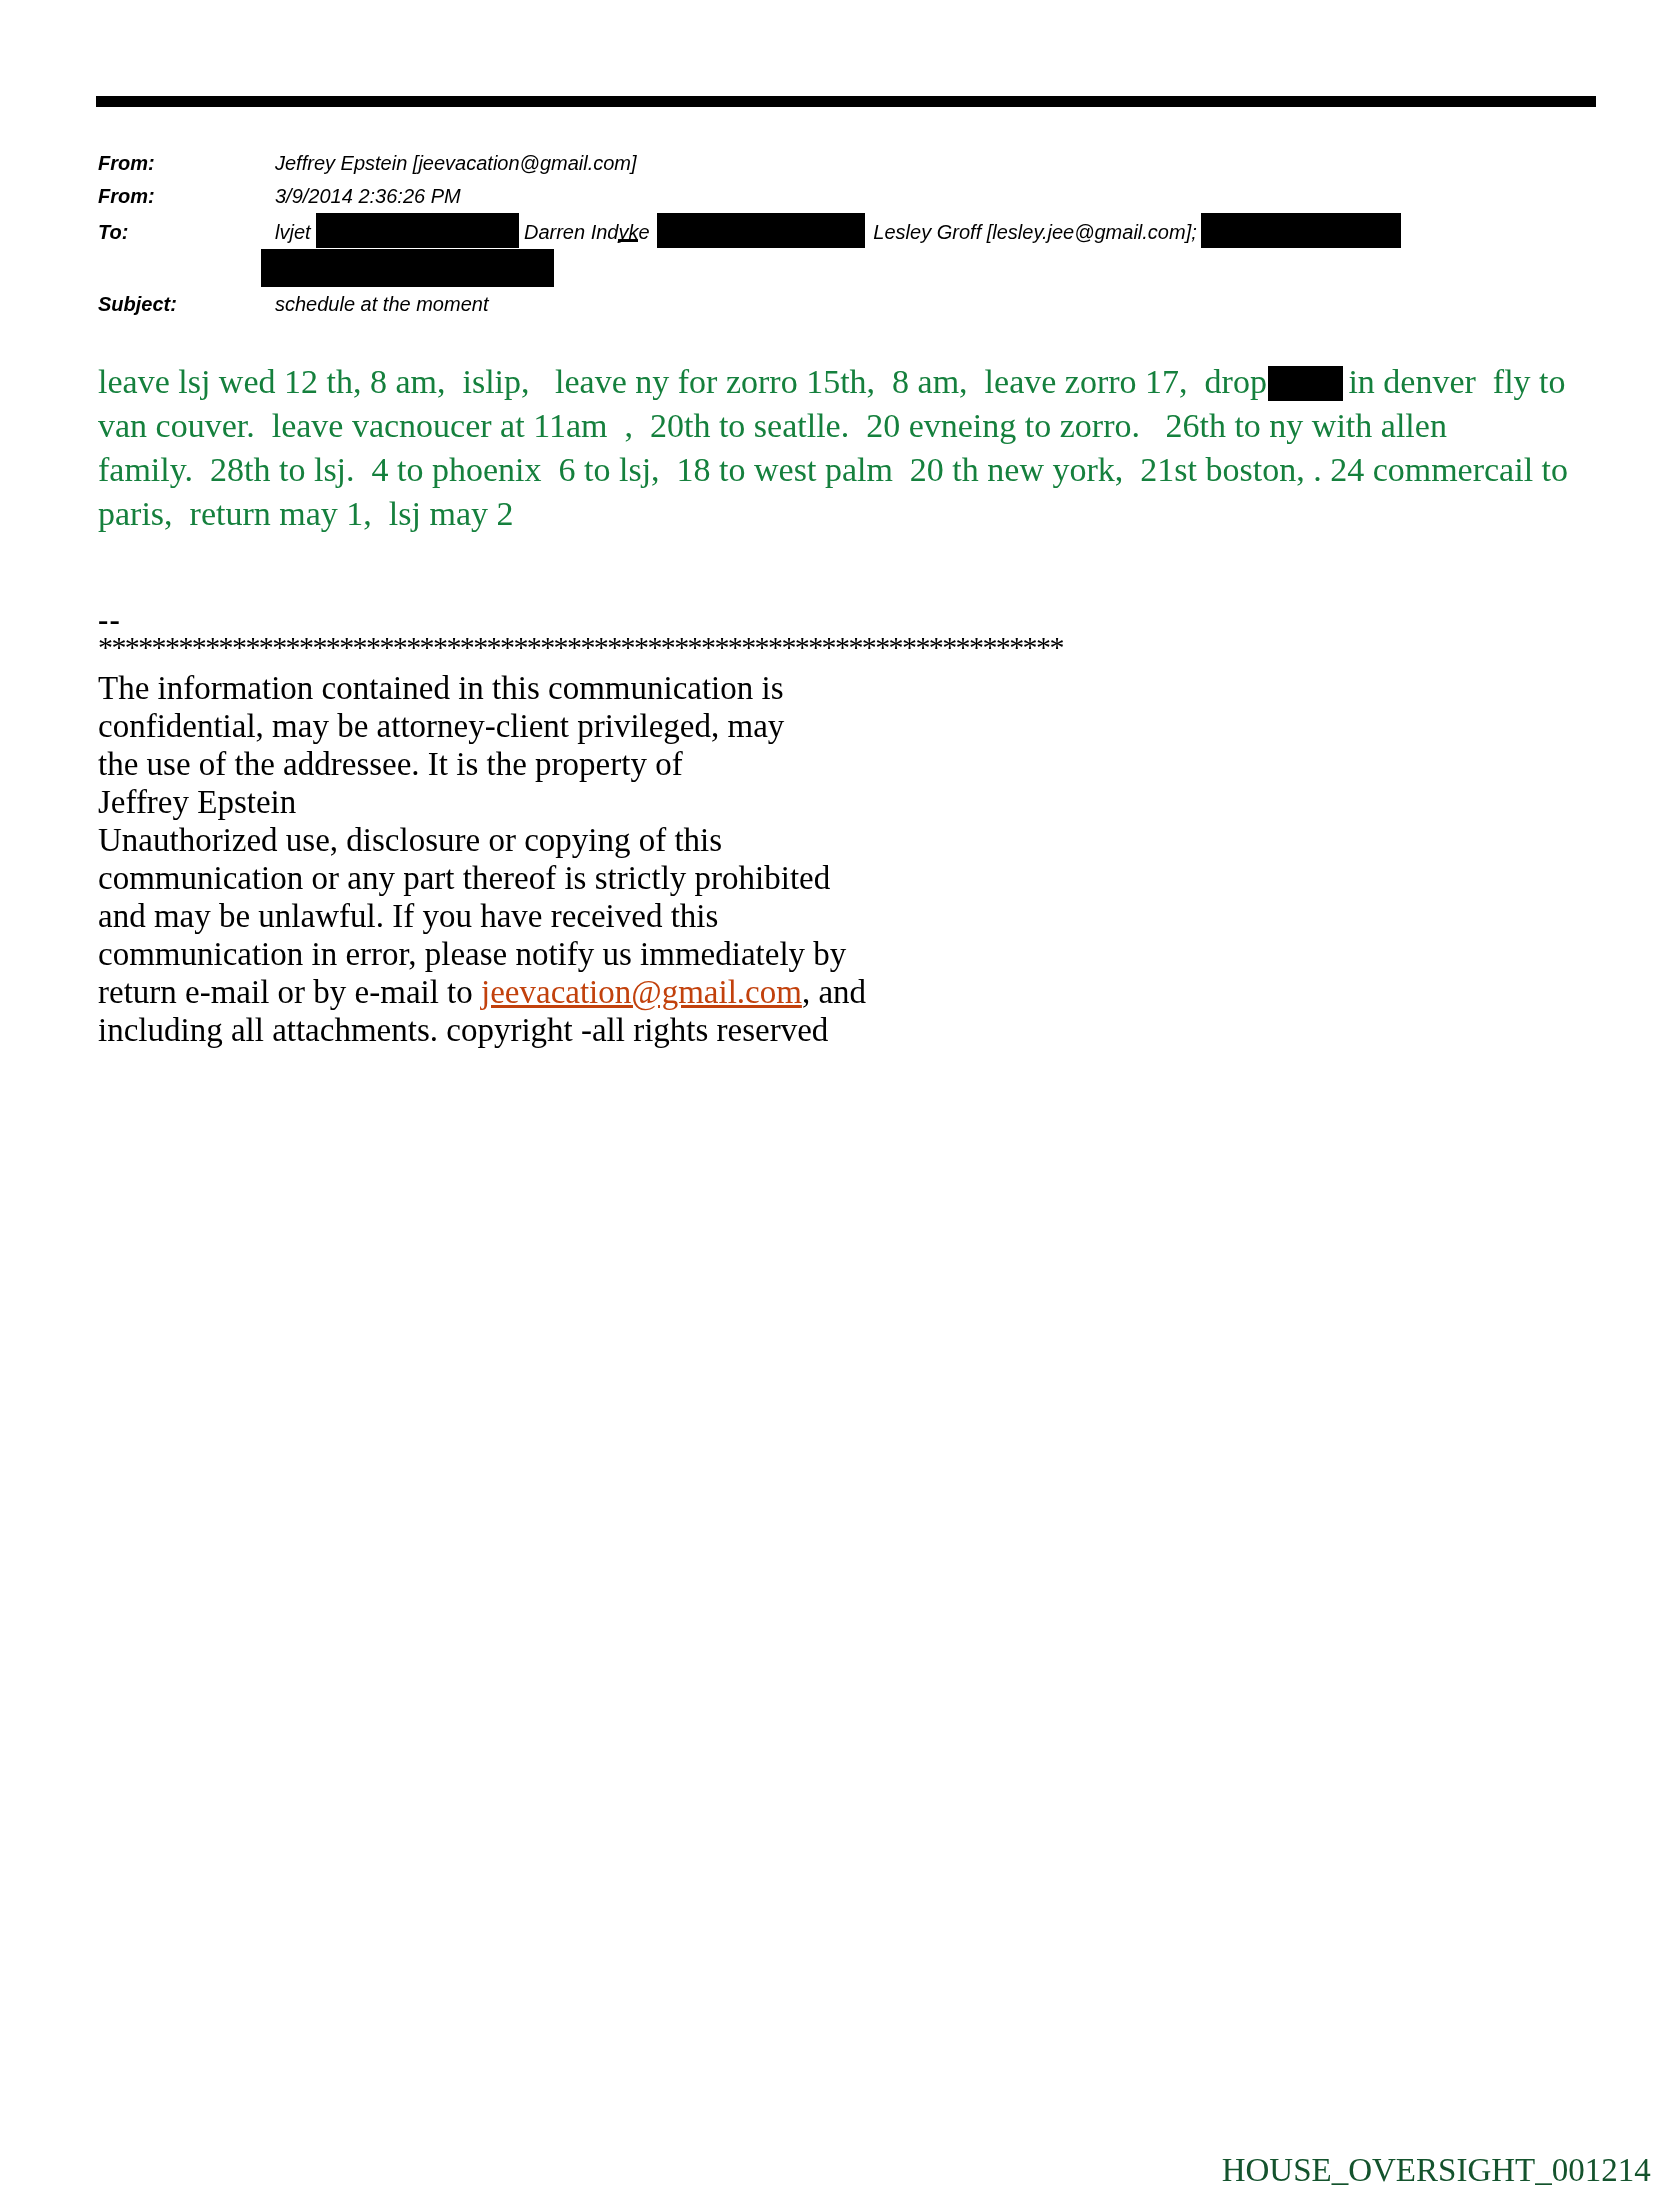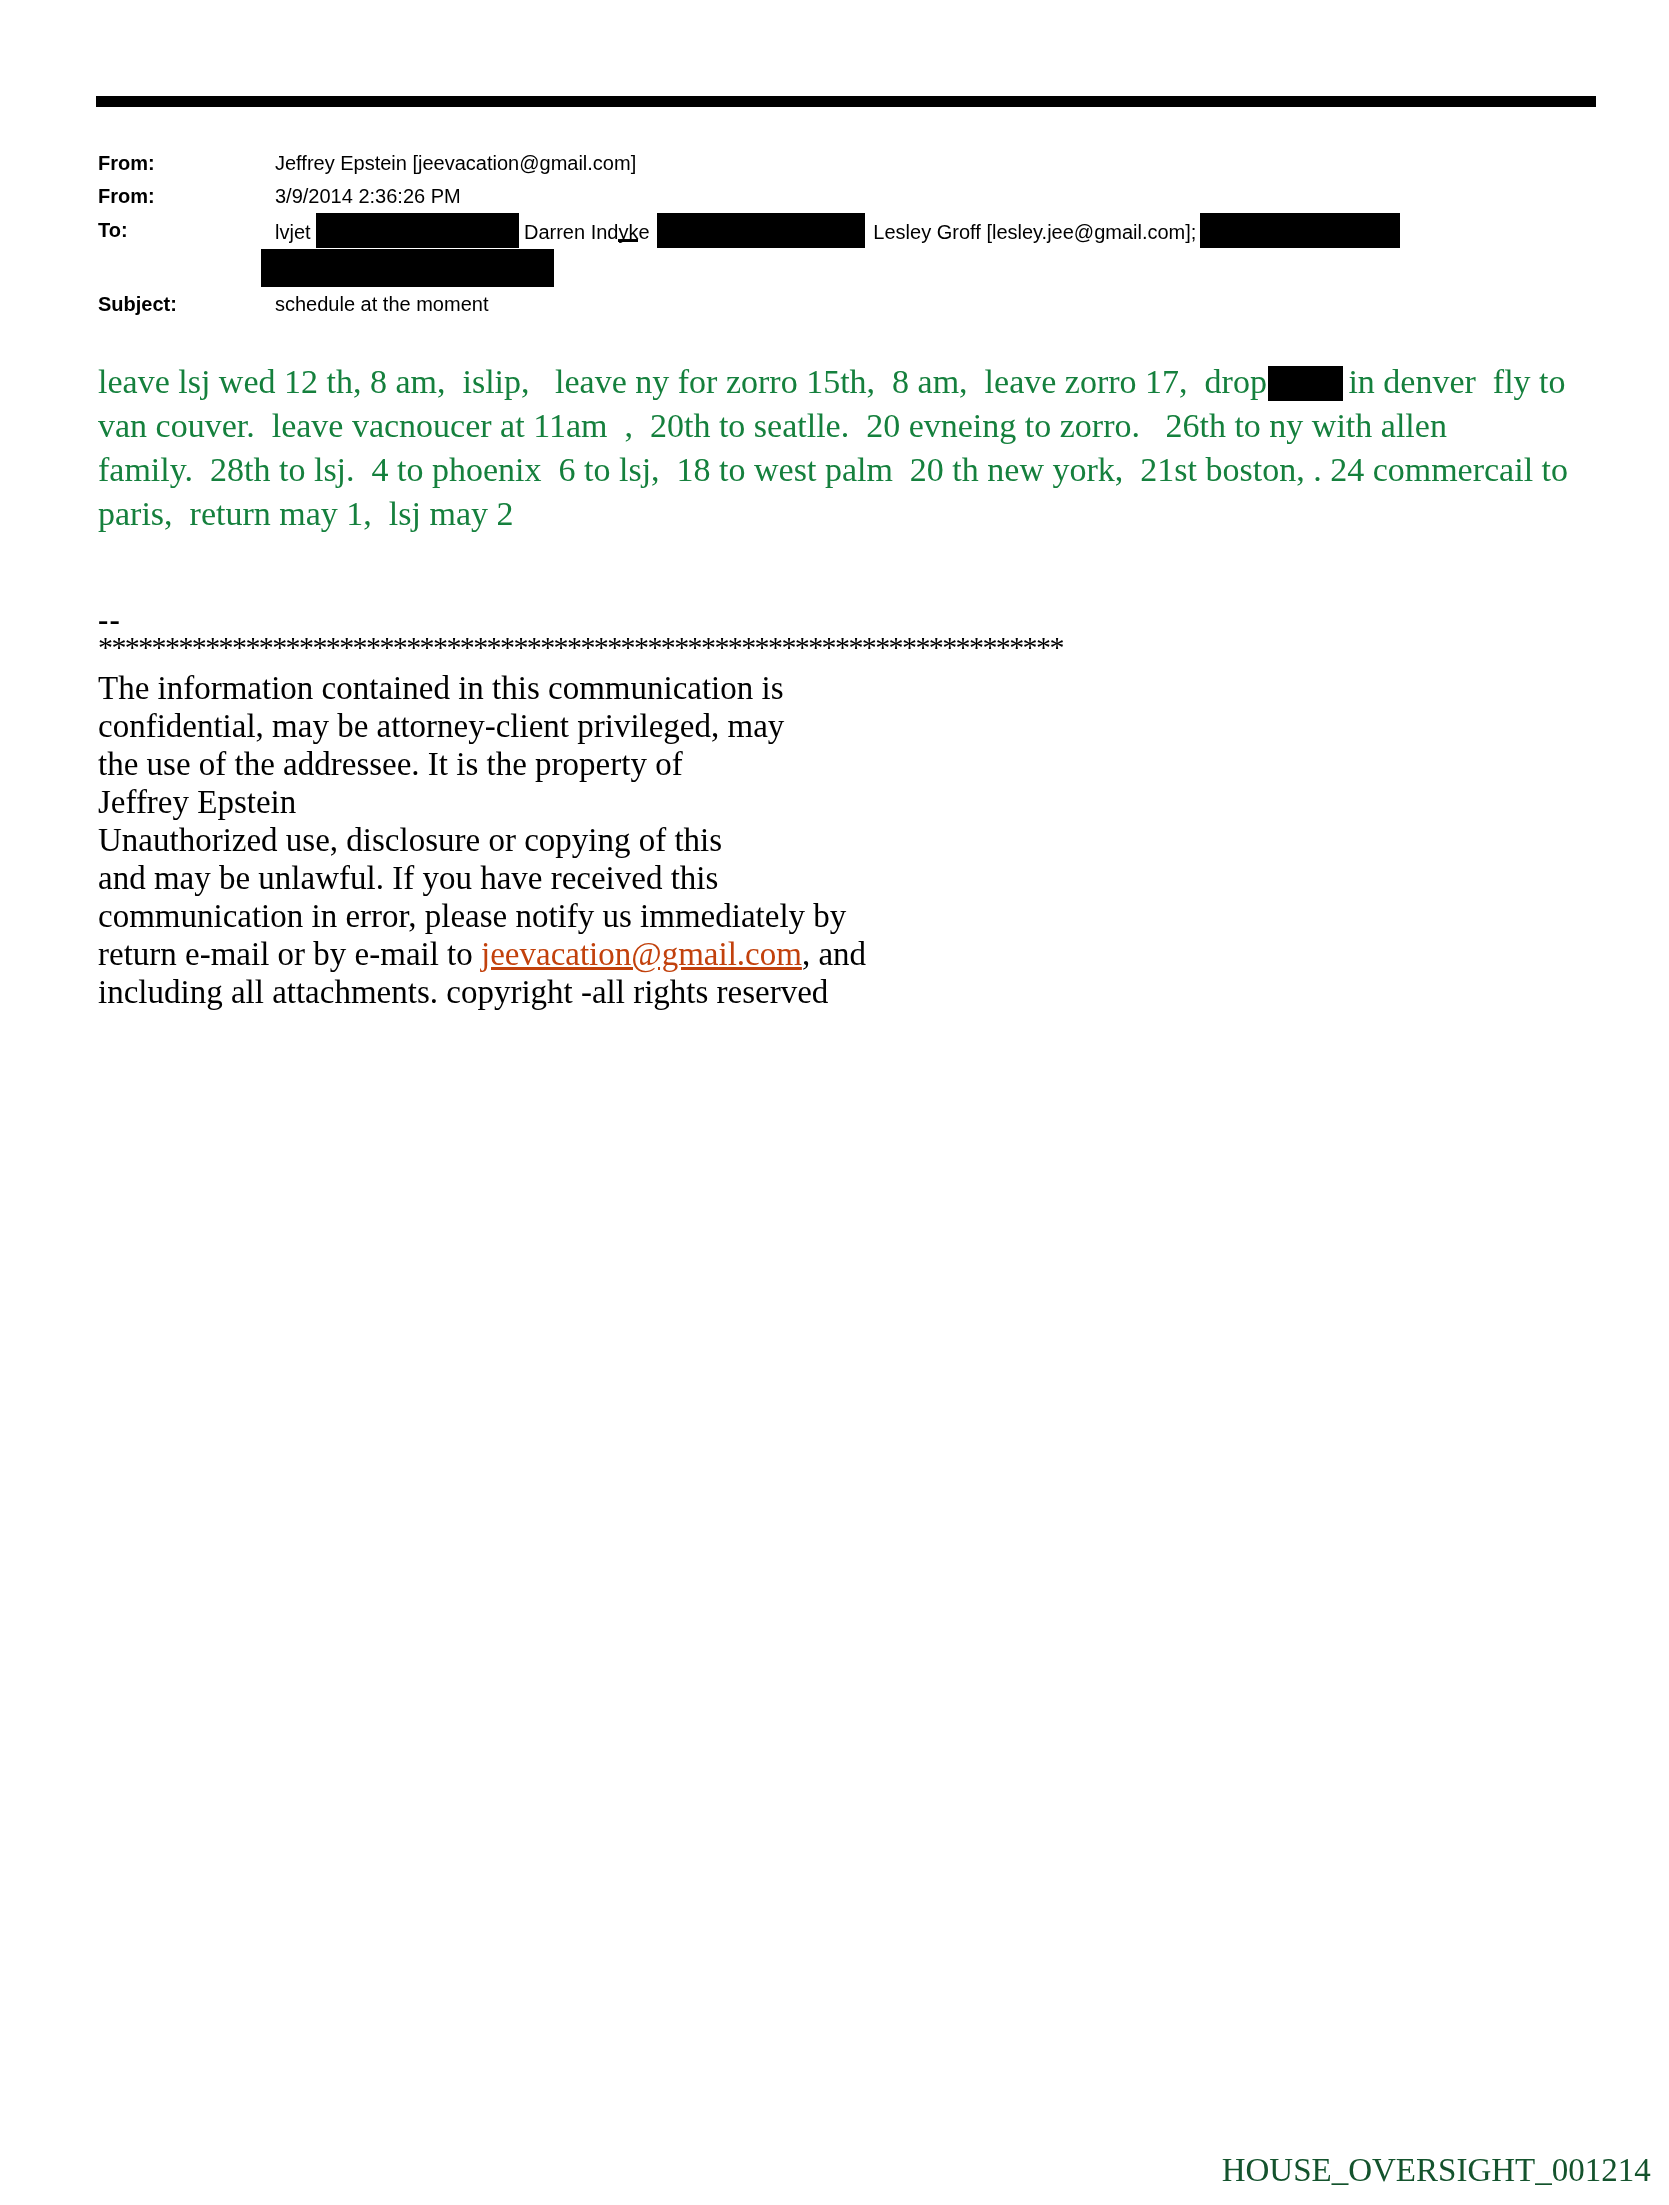--- a/index.html
+++ b/index.html
@@ -15,21 +15,21 @@
   .top-rule {
     position:absolute; left:96px; top:96px;
     width:1500px; height:10.5px; background:#000;
   }
   
   .header {
     position:absolute; left:98px; top:147px; width:1525px;
     font-size:20px; line-height:33px;
     font-family:"Liberation Sans", sans-serif;
   }
-  .hrow { display:flex; align-items:center; }
+  .hrow { display:flex; align-items:flex-end;font-style:italic; }
   .hlabel {
     flex:0 0 177px; font-weight:bold; white-space:pre;
   }
   .hvalue { white-space:pre-wrap; }
   .rbox {
     display:inline-block; background:#000;
     height:35px; vertical-align:-9.2px;
   }
   .rbox.b1 { width:203px; margin-left:5.2px;  margin-right:5.2px; }
   .rbox.b2 { width:208px; margin-left:7.9px; margin-right:7.9px; }
@@ -119,20 +119,21 @@
 
   <div class="sig-dashes">--</div>
   <div class="asterisk-line">************************************************************************</div>
 
   <div class="disclaimer">
     <div>The information contained in this communication is</div>
     <div>confidential, may be attorney-client privileged, may</div>
     <div>the use of the addressee. It is the property of</div>
     <div>Jeffrey Epstein</div>
     <div>Unauthorized use, disclosure or copying of this</div>
+    <div>communication or any part thereof is strictly prohibited</div>
     <div>and may be unlawful. If you have received this</div>
     <div>communication in error, please notify us immediately by</div>
     <div><span>return e-mail or by e-mail to </span><a class="email-link">jeevacation@gmail.com</a><span>, and</span></div>
     <div>including all attachments. copyright -all rights reserved</div>
   </div>
 
   <div class="footer-bates">HOUSE_OVERSIGHT_001214</div>
 
 </div>
 

